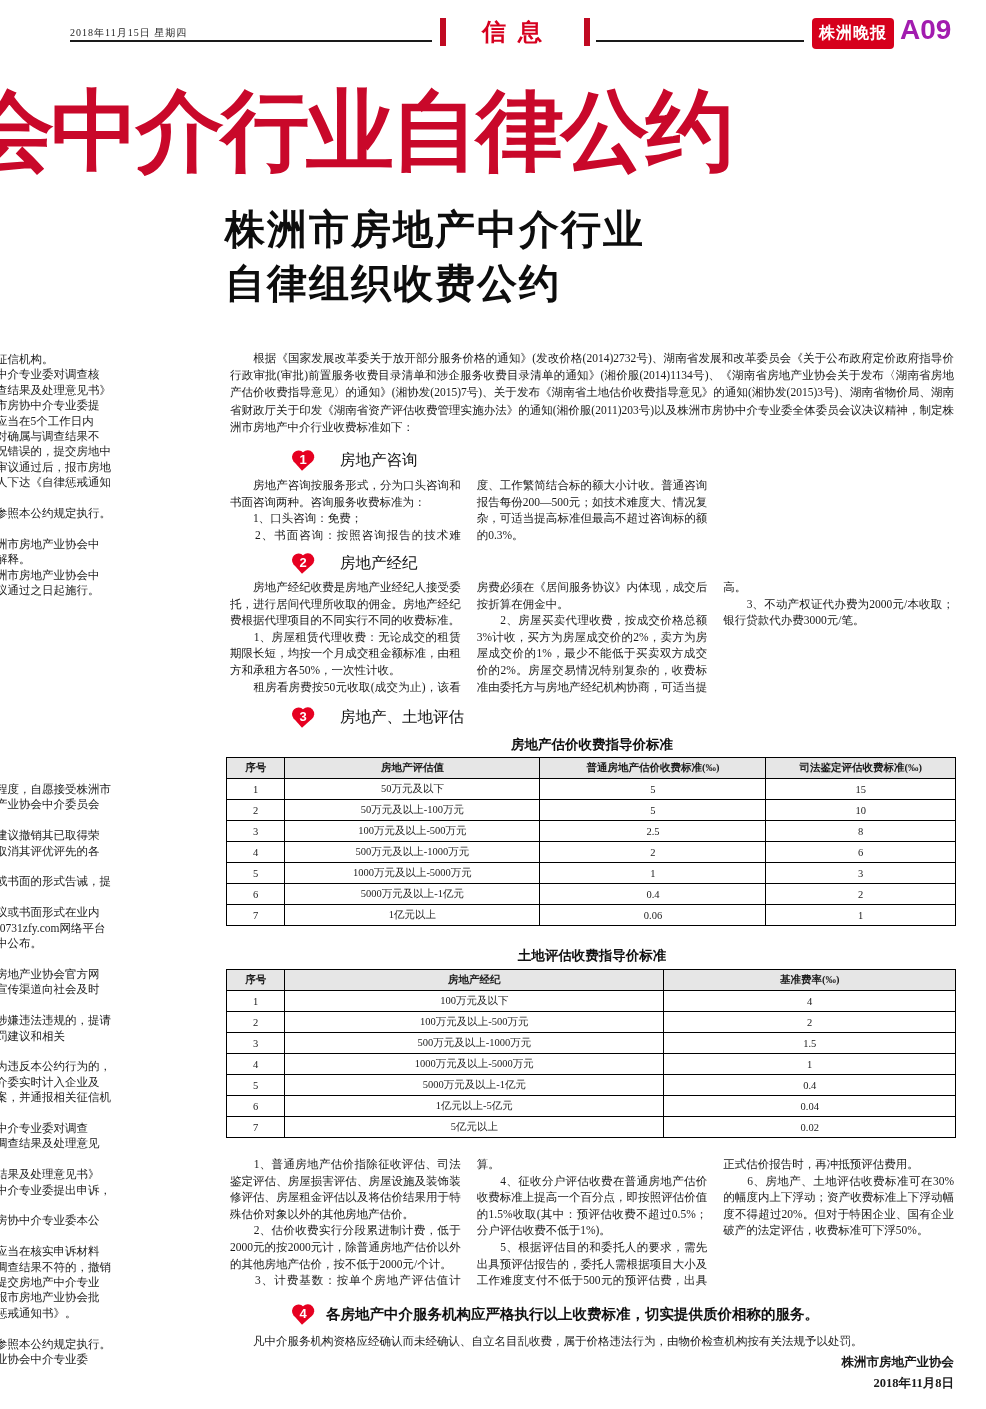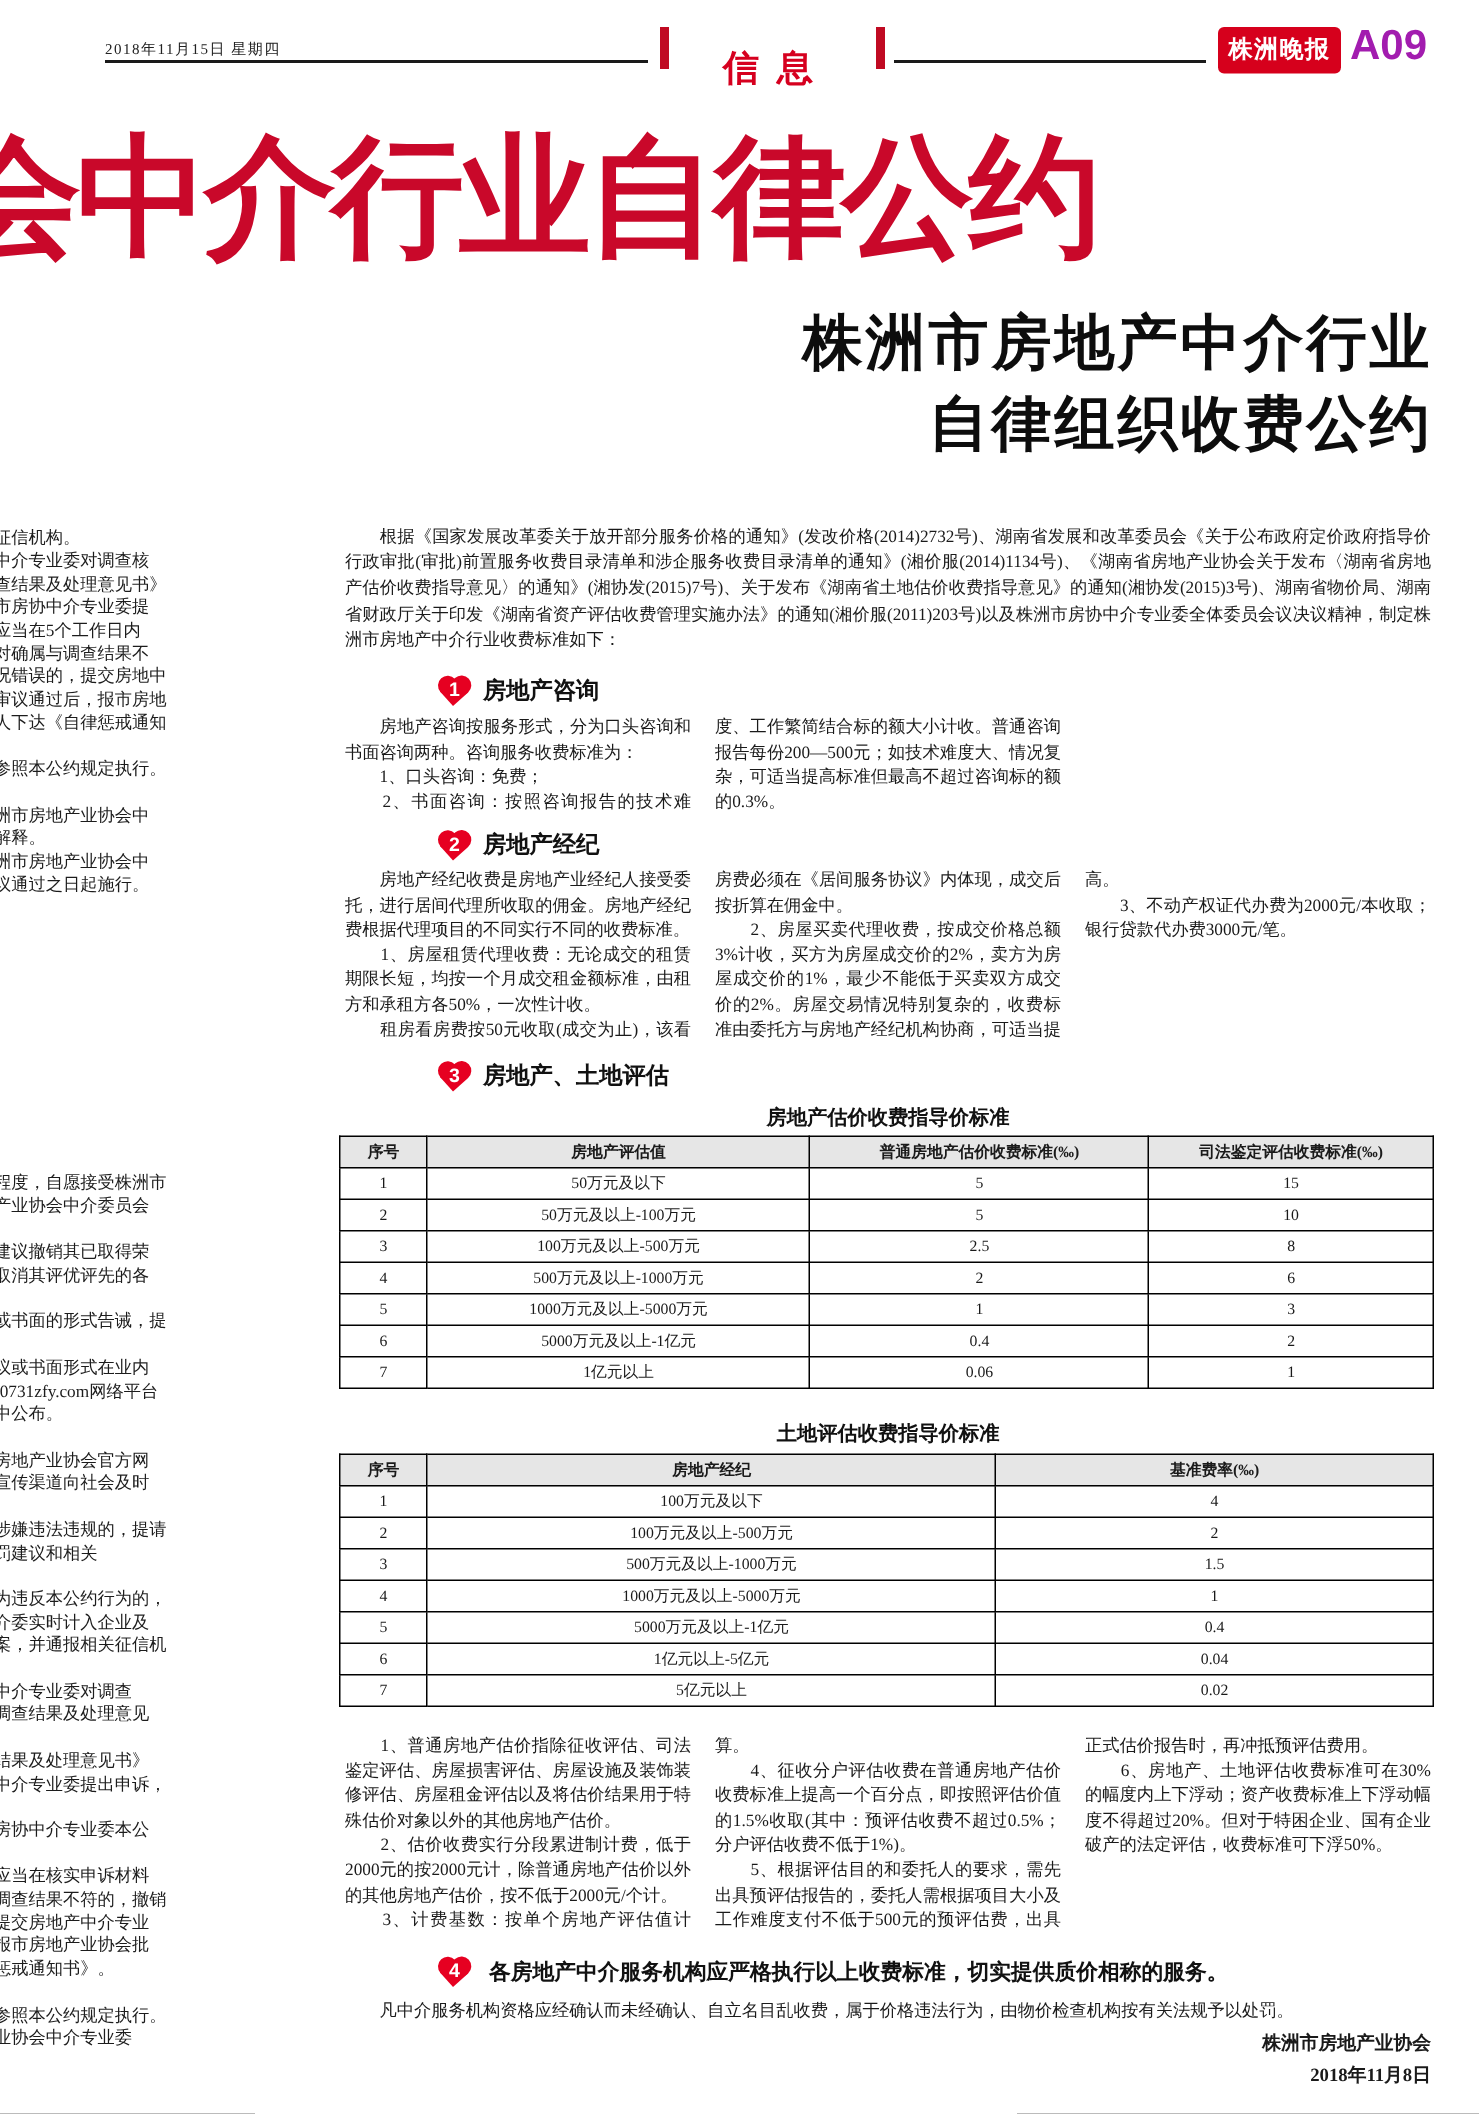--- a/index.html
+++ b/index.html
@@ -8,54 +8,54 @@
   .sans{font-family:"Liberation Sans","DejaVu Sans",sans-serif;}
 
   
   .hdr-date{position:absolute;top:26px;left:70px;font-size:10px;letter-spacing:1px;color:#222;}
   .hdr-line{position:absolute;top:40px;height:2px;background:#1a1a1a;}
   .hdr-line.l{left:70px;width:362px;}
   .hdr-line.r{left:596px;width:208px;}
   .hdr-bar{position:absolute;top:18px;width:6px;height:28px;background:#c00a22;}
   .hdr-bar.b1{left:440px;}
   .hdr-bar.b2{left:584px;}
-  .hdr-section{position:absolute;top:29px;left:458px;width:120px;text-align:center;
+  .hdr-section{position:absolute;top:16px;left:458px;width:120px;text-align:center;
                font-size:24px;font-weight:900;color:#d6001f;letter-spacing:12px;
                font-family:"Liberation Sans","DejaVu Sans",sans-serif;}
   .masthead{position:absolute;top:18px;left:812px;background:#d6001c;color:#fff;
             border-radius:4px;padding:5px 7px;font-size:16px;font-weight:900;
             font-family:"Liberation Sans","DejaVu Sans",sans-serif;letter-spacing:1px;}
   .pageno{position:absolute;top:14px;left:900px;font-size:28px;font-weight:900;color:#a21caf;
           font-family:Liberation Sans, sans-serif;}
 
   
   .banner{position:absolute;top:72px;left:-34px;font-size:88px;font-weight:900;
           color:#c9082a;white-space:nowrap;letter-spacing:-3px;
           font-family:"Liberation Sans","DejaVu Sans",sans-serif;}
 
   
-  .title{position:absolute;top:202px;left:225px;width:730px;text-align:right;
+  .title{position:absolute;top:202px;left:225px;width:730px;text-align:left;
          font-weight:900;color:#0d0d0d;font-family:"Liberation Sans","DejaVu Sans",sans-serif;}
   .title .t1{font-size:40px;line-height:54px;letter-spacing:2px;}
   .title .t2{font-size:40px;line-height:54px;letter-spacing:2px;}
 
   
   .leftcol{position:absolute;left:-4px;width:172px;font-size:11.5px;line-height:15.4px;
            white-space:pre-line;color:#1c1c1c;text-align:left;}
   .leftcol.b1{top:352px;}
   .leftcol.b2{top:782px;}
 
   
   .content{position:absolute;left:230px;top:0;width:724px;}
   .intro{position:absolute;top:350px;left:0;width:724px;font-size:11.5px;line-height:17.2px;
          text-align:justify;white-space:pre-line;}
 
   .sec-head{position:absolute;left:60px;height:26px;}
-  .sec-head .lbl{display:inline-block;vertical-align:middle;margin-left:2px;font-size:15.5px;
-                 font-weight:700;color:#111;font-family:"Liberation Sans","DejaVu Sans",sans-serif;}
+  .sec-head .lbl{display:inline-block;vertical-align:middle;margin-left:20px;font-size:15.5px;
+                 font-weight:400;color:#111;font-family:"Liberation Sans","DejaVu Sans",sans-serif;}
   .sec-icon{position:relative;display:inline-block;width:26px;height:26px;vertical-align:middle;}
   .heart{position:absolute;top:8px;left:6px;width:13px;height:13px;background:#e60021;transform:rotate(-42deg);}
   .heart::before{content:"";position:absolute;top:-6.5px;left:0;width:13px;height:13px;border-radius:50%;background:#e60021;}
   .heart::after{content:"";position:absolute;top:0;left:6.5px;width:13px;height:13px;border-radius:50%;background:#e60021;}
   .sec-num{position:absolute;top:5px;left:0;width:26px;text-align:center;color:#fff;
            font-size:13px;font-weight:900;font-family:"Liberation Sans","DejaVu Sans",sans-serif;z-index:2;}
 
   .s1-head{top:447px;} .s2-head{top:550px;} .s3-head{top:704px;} 
 
   .colbody{position:absolute;left:0;width:724px;column-gap:16px;column-count:3;

